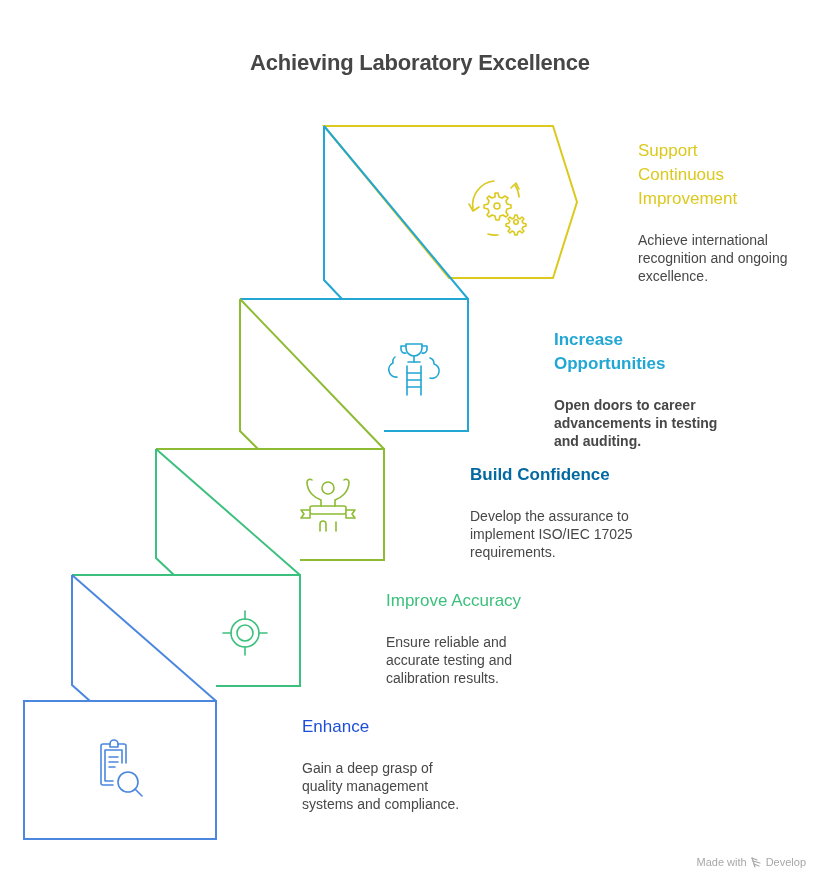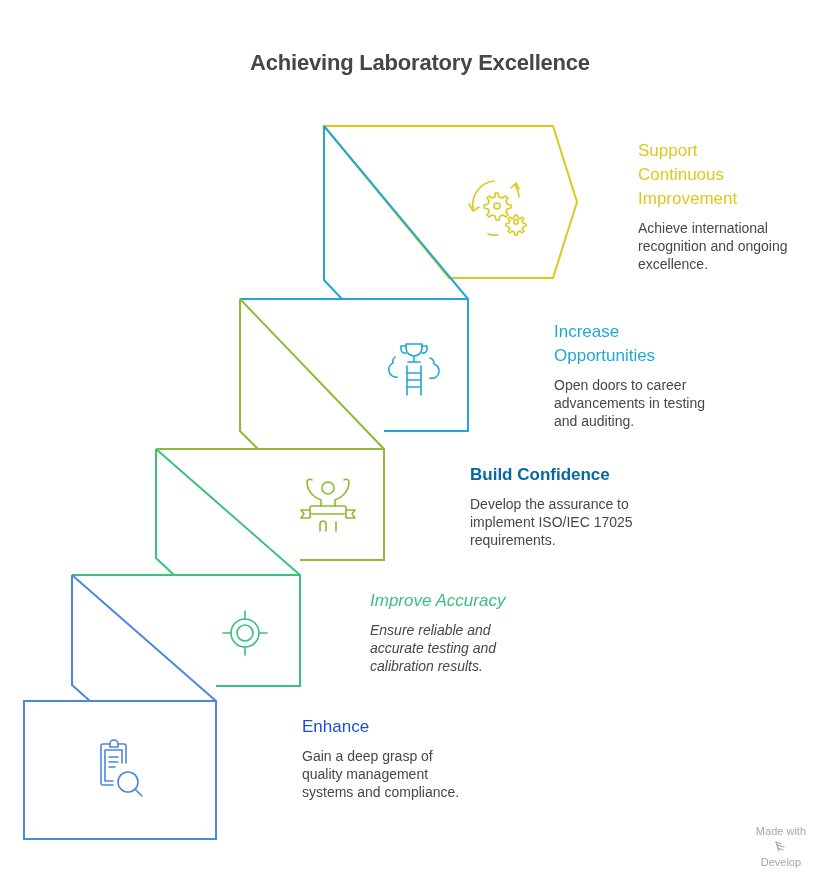--- a/index.html
+++ b/index.html
@@ -3,23 +3,23 @@
   <meta charset="utf-8">
   <style>
     html, body { margin: 0; padding: 0; background: #ffffff; }
     body { width: 830px; height: 888px; position: relative; overflow: hidden;
            font-family: "Liberation Sans", "DejaVu Sans", sans-serif; }
     .title { position: absolute; left: 0; width: 840px; top: 50px; text-align: center;
              font-size: 22px; font-weight: bold; color: #464646; letter-spacing: -0.2px; }
     svg.diagram { position: absolute; left: 0; top: 0; }
     .text-block { position: absolute; }
     .step-title { font-size: 17px; line-height: 24px; }
-    .step-desc { margin-top: 8px; font-size: 14px; line-height: 18px; color: #474747; }
+    .step-desc { margin-top: 20px; font-size: 14px; line-height: 18px; color: #474747; }
     .footer { position: absolute; right: 24px; bottom: 20px; font-size: 11px; color: #a7a7a7;
-              display: flex; align-items: center; gap: 4px; flex-direction: column; }
+              display: flex; align-items: center; gap: 4px; }
     .footer svg { display: block; }
   </style>
 </head>
 <body>
 
 <div class="title">Achieving Laboratory Excellence</div>
 
 <svg class="diagram" width="830" height="888" viewBox="0 0 830 888" fill="none" stroke-width="2" stroke-linejoin="miter">
 
   <polygon points="324,126 553,126 577,202 553,278 449,278" stroke="#DCC91E" fill="#ffffff"></polygon>
@@ -114,21 +114,21 @@
     <div>Continuous</div>
     <div>Improvement</div>
   </div>
   <div class="step-desc">
     <div>Achieve international</div>
     <div>recognition and ongoing</div>
     <div>excellence.</div>
   </div>
 </div>
 
-<div class="text-block" style="left:554px; top:320px; width:200px;">
+<div class="text-block" style="left:554px; top:328px; width:200px;font-weight:bold;">
   <div class="step-title" style="color:#22A7D4;">
     <div>Increase</div>
     <div>Opportunities</div>
   </div>
   <div class="step-desc">
     <div>Open doors to career</div>
     <div>advancements in testing</div>
     <div>and auditing.</div>
   </div>
 </div>
@@ -137,21 +137,21 @@
   <div class="step-title" style="color:#0369a1;font-weight:bold;">
     <div>Build Confidence</div>
   </div>
   <div class="step-desc">
     <div>Develop the assurance to</div>
     <div>implement ISO/IEC 17025</div>
     <div>requirements.</div>
   </div>
 </div>
 
-<div class="text-block" style="left:370px; top:589px; width:200px;font-style:italic;">
+<div class="text-block" style="left:386px; top:589px; width:200px;">
   <div class="step-title" style="color:#3CC07D;">
     <div>Improve Accuracy</div>
   </div>
   <div class="step-desc">
     <div>Ensure reliable and</div>
     <div>accurate testing and</div>
     <div>calibration results.</div>
   </div>
 </div>
 

